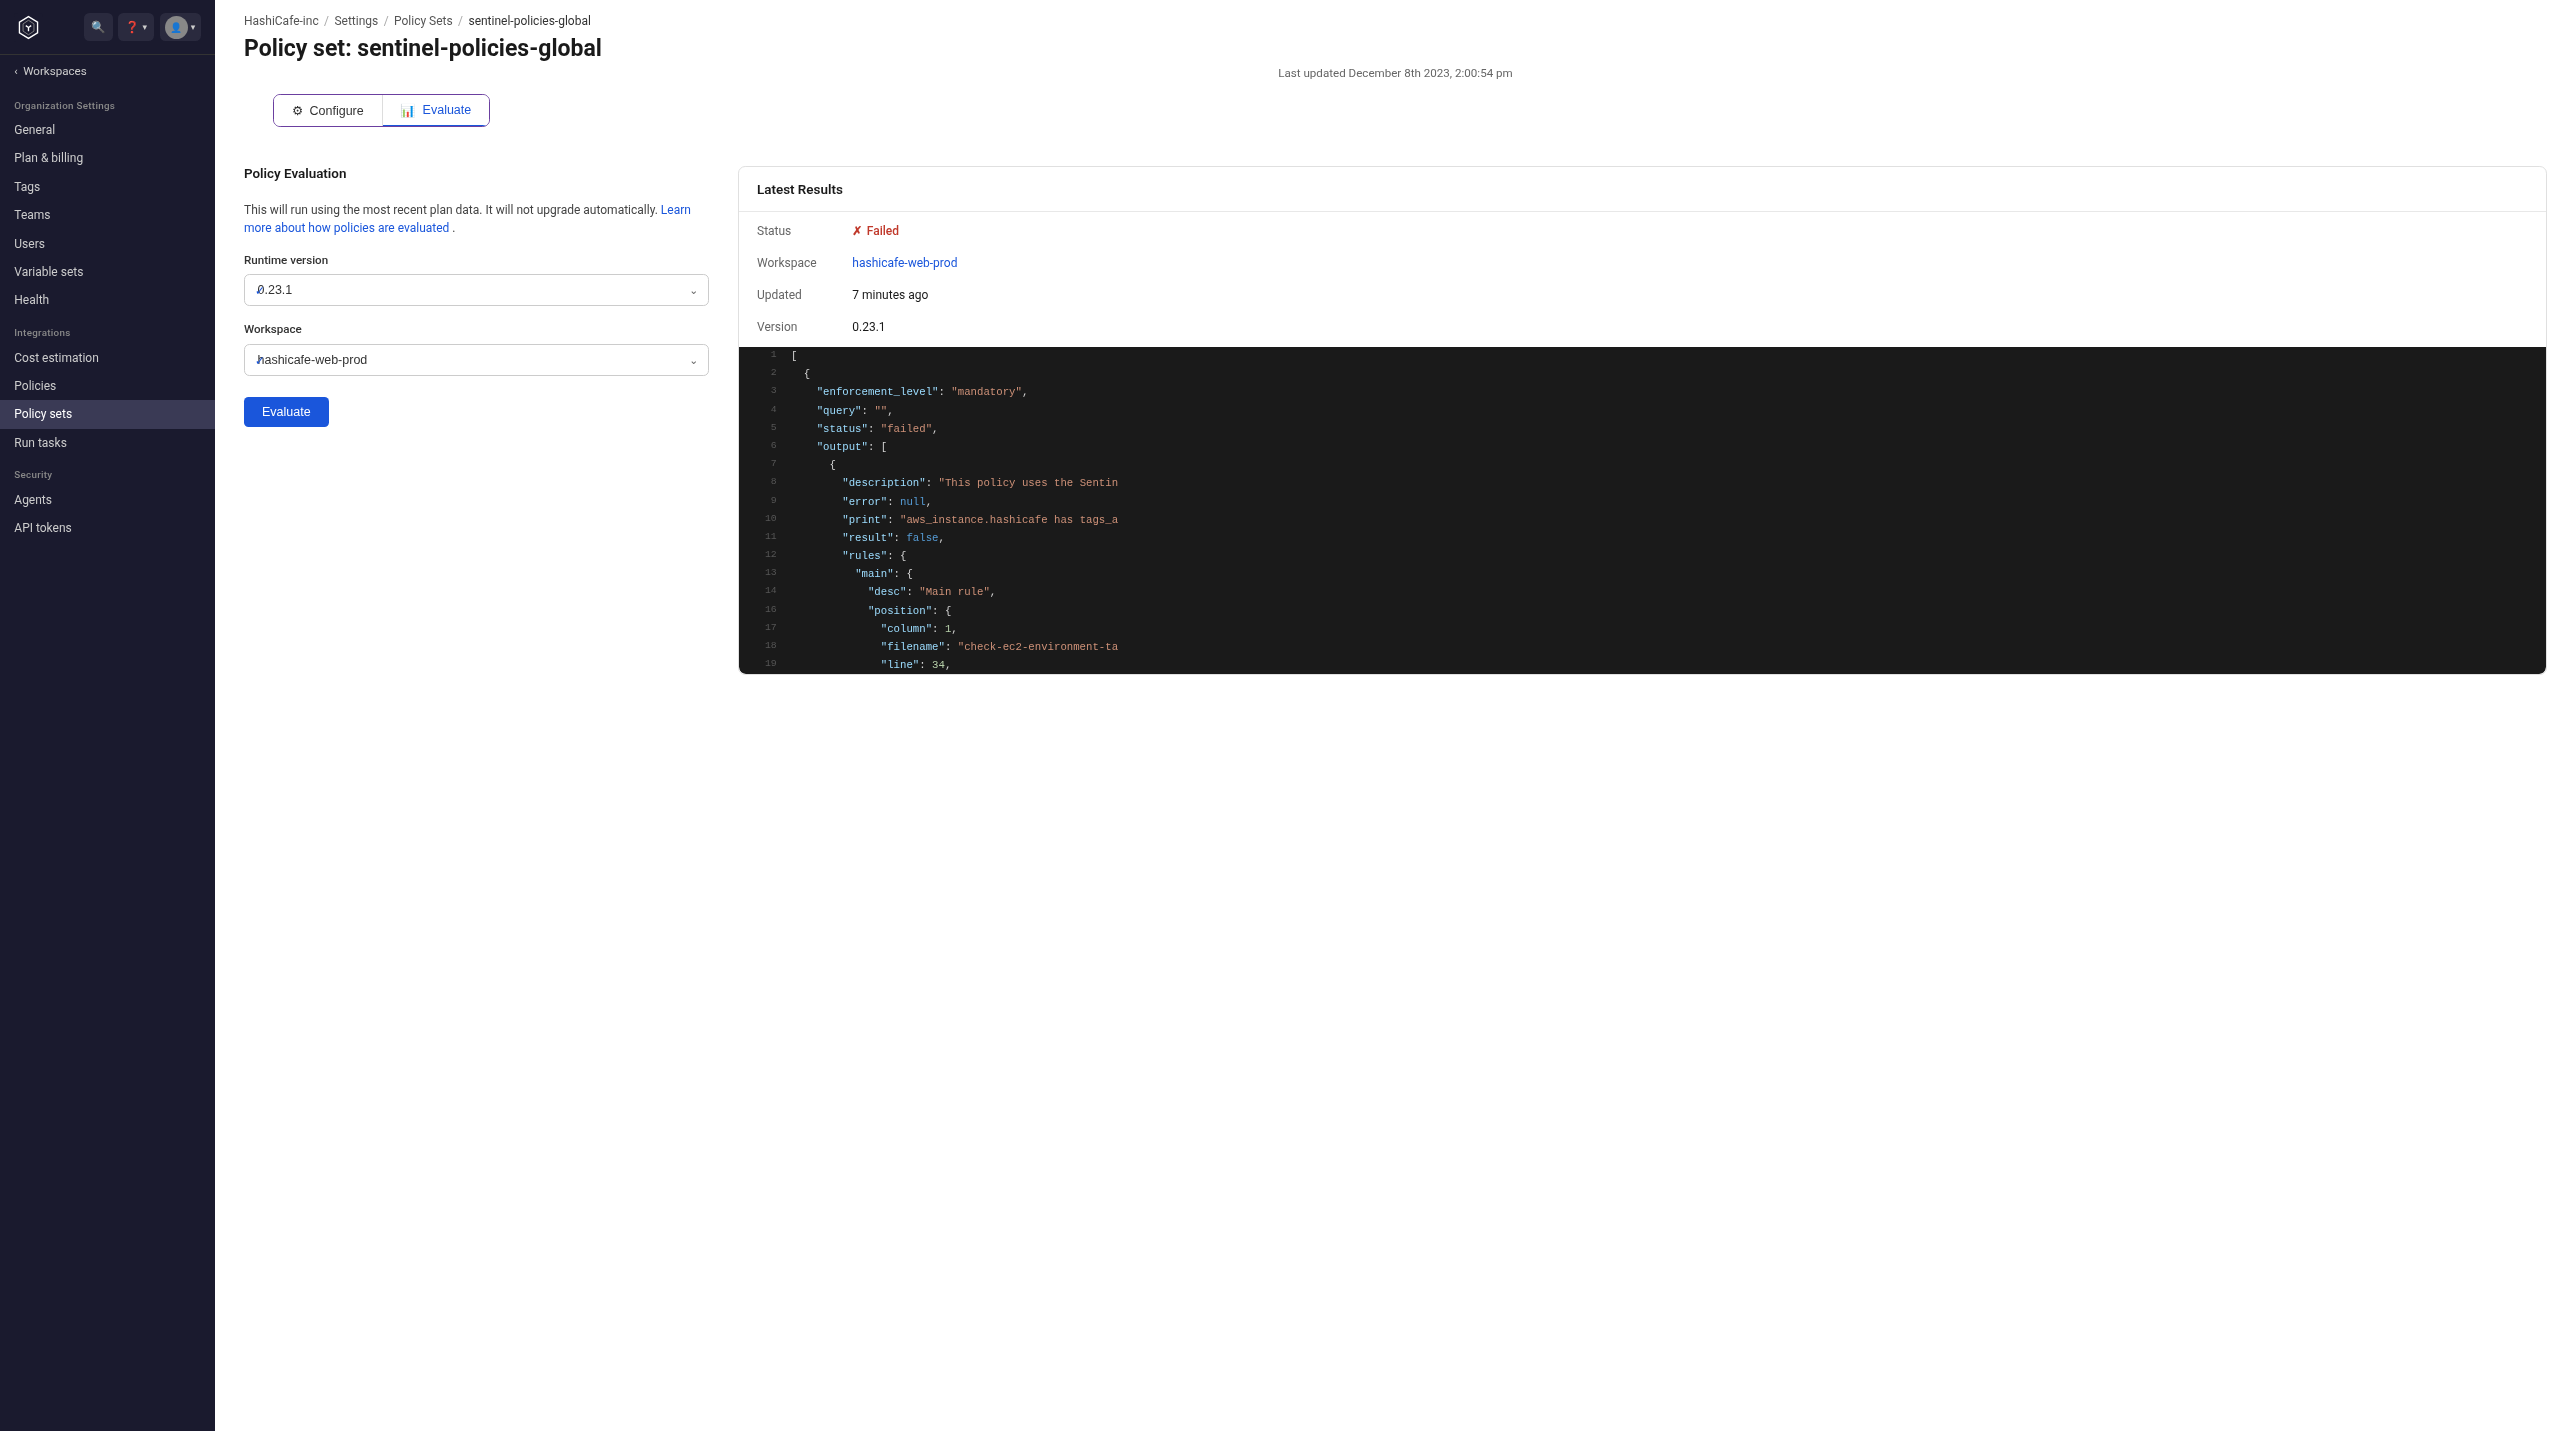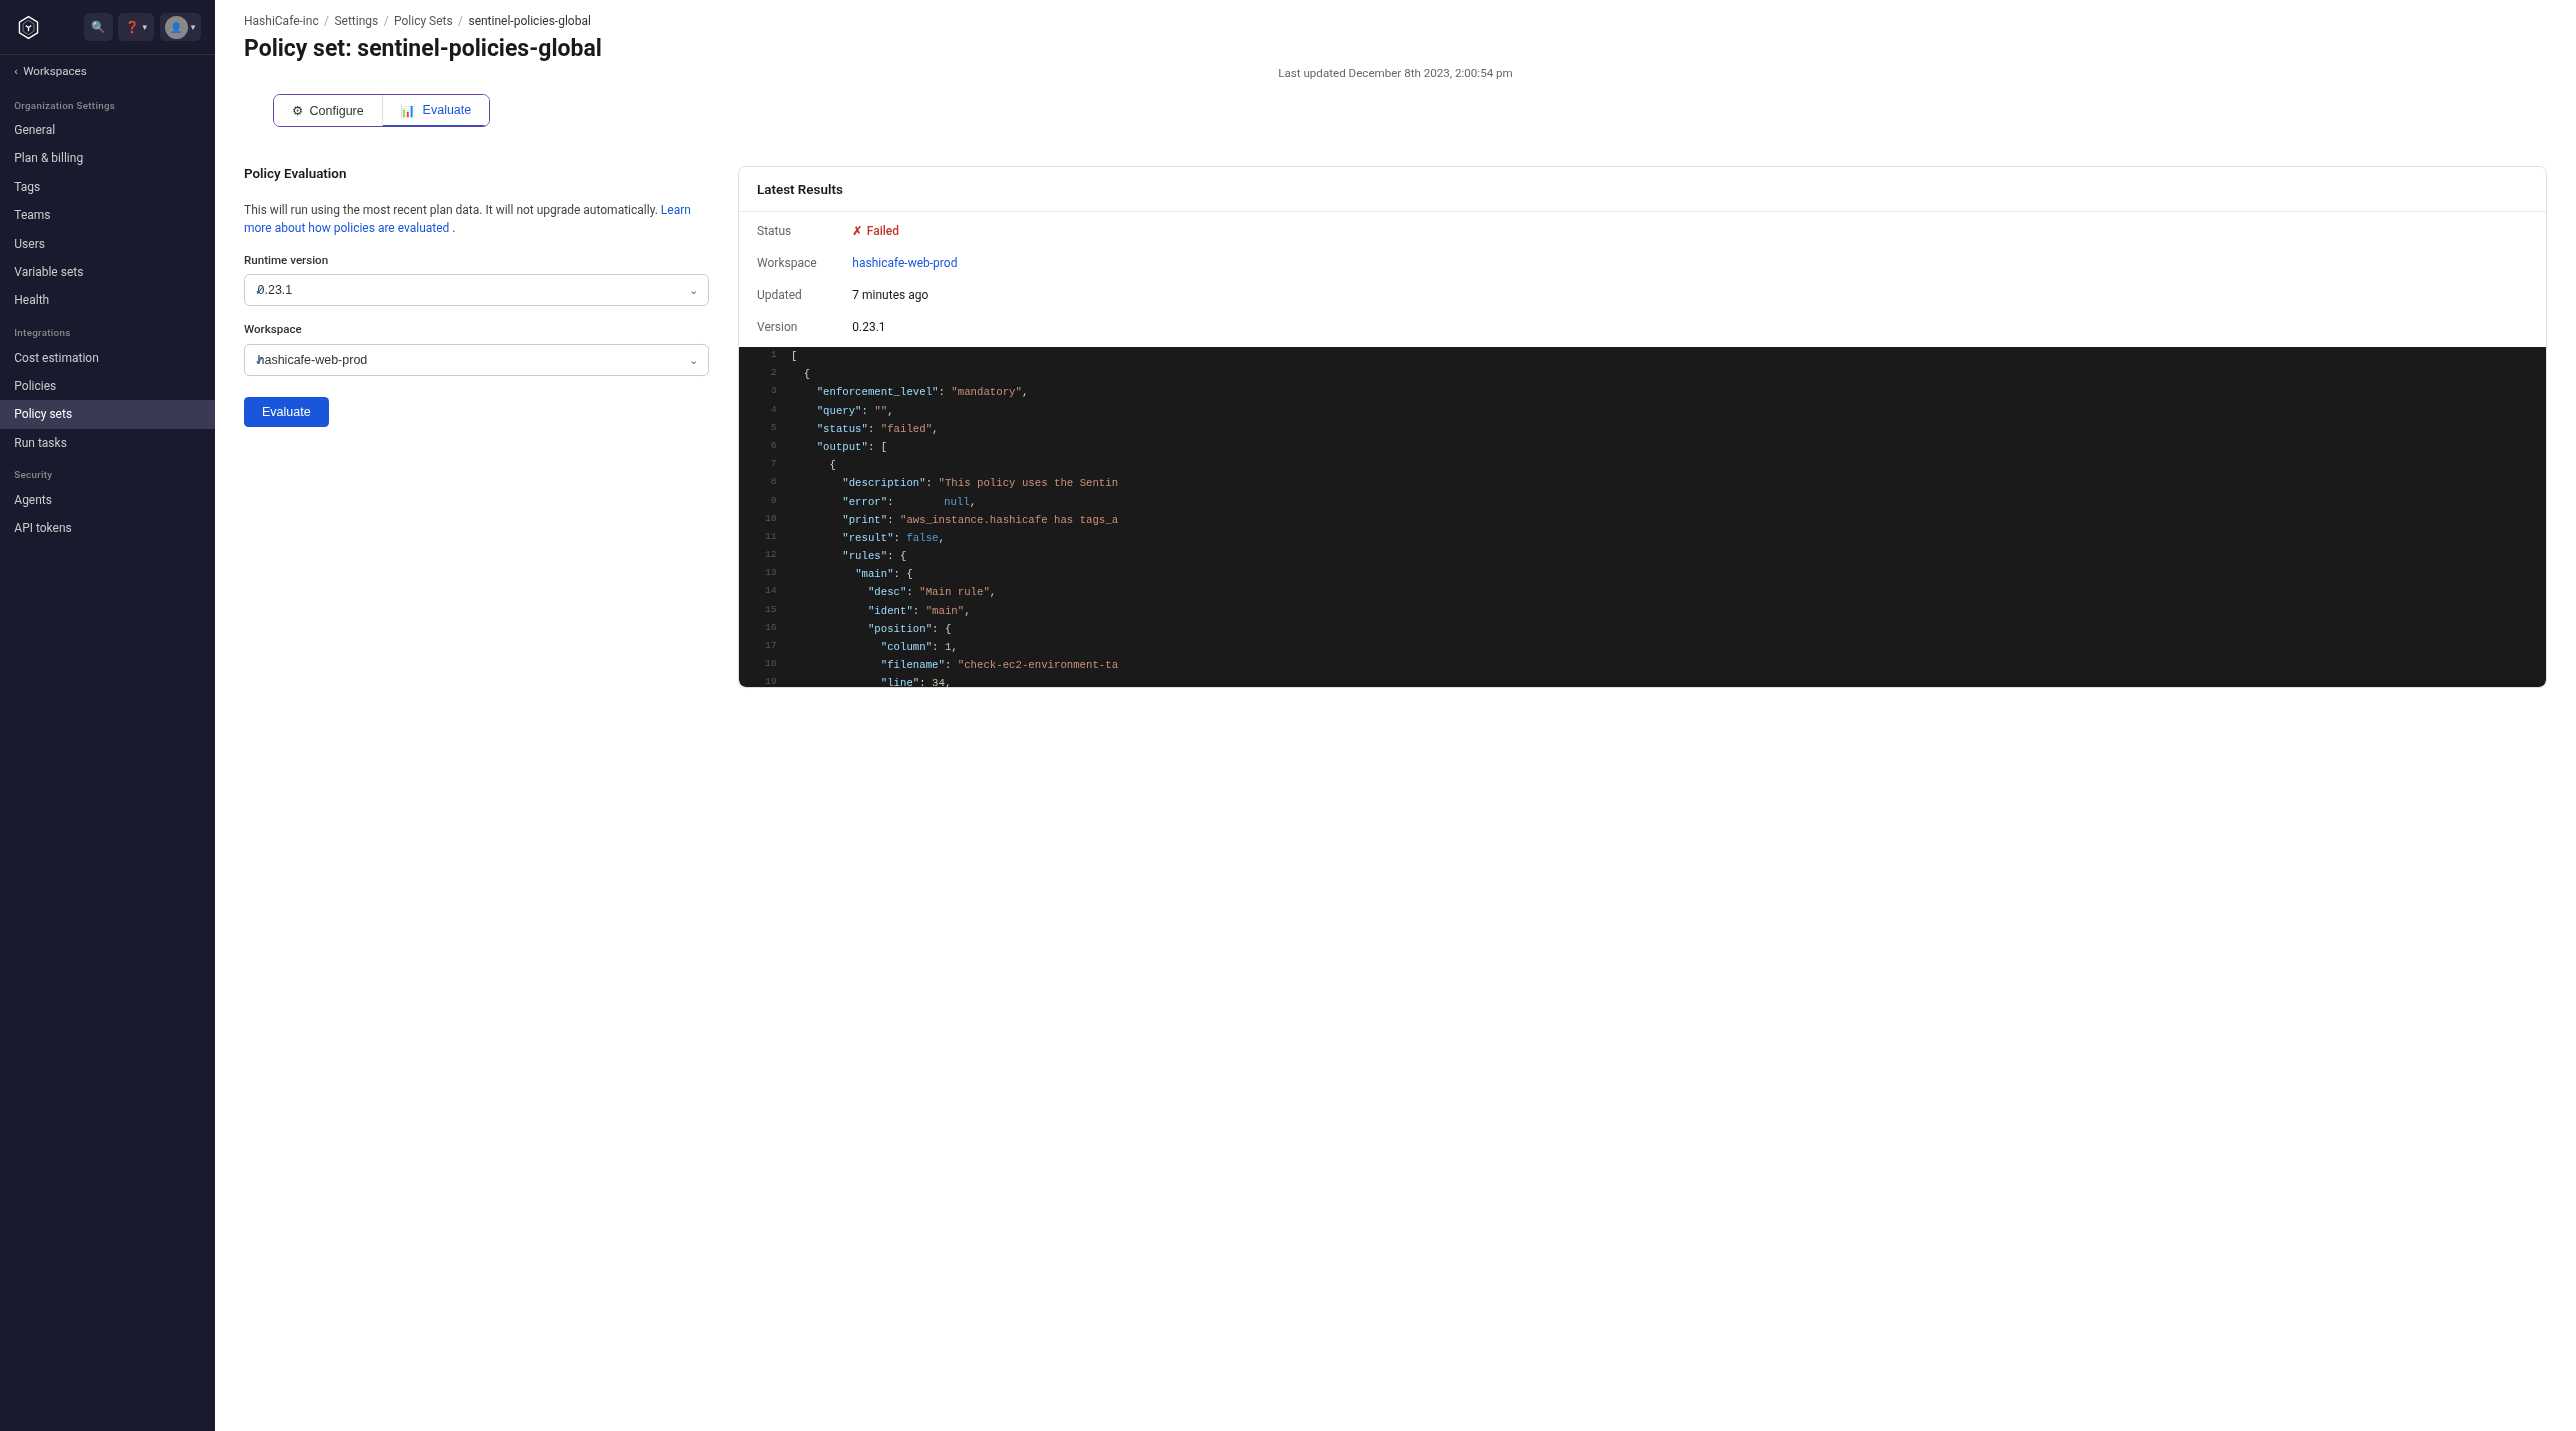--- a/index.html
+++ b/index.html
@@ -311,21 +311,21 @@
       text-align: right;
       margin-right: 14.3px;
       user-select: none;
       font-size: 9.8px;
     }
     .code-content { flex: 1; white-space: pre; overflow: hidden; text-overflow: ellipsis; }
     .c-bracket { color: #d4d4d4; }
     .c-key { color: #9cdcfe; }
     .c-string { color: #ce9178; }
     .c-bool { color: #569cd6; }
-    .c-null { color: #569cd6; margin-left: 44px; }
+    .c-null { color: #569cd6; }
     .c-num { color: #b5cea8; }
     .c-colon { color: #d4d4d4; }
   </style>
 </head>
 <body>
 
 <nav class="sidebar">
   <div class="sidebar-header">
 
     <svg class="logo-icon" viewBox="0 0 32 32" fill="none">
@@ -533,24 +533,20 @@
           </div>
           <div class="code-line">
             <span class="line-num">13</span>
             <span class="code-content">          <span class="c-key">"main"</span><span class="c-colon">:</span> <span class="c-bracket">{</span></span>
           </div>
           <div class="code-line">
             <span class="line-num">14</span>
             <span class="code-content">            <span class="c-key">"desc"</span><span class="c-colon">:</span> <span class="c-string">"Main rule"</span>,</span>
           </div>
           <div class="code-line">
-            <span class="line-num">15</span>
-            <span class="code-content">            <span class="c-key">"ident"</span><span class="c-colon">:</span> <span class="c-string">"main"</span>,</span>
-          </div>
-          <div class="code-line">
             <span class="line-num">16</span>
             <span class="code-content">            <span class="c-key">"position"</span><span class="c-colon">:</span> <span class="c-bracket">{</span></span>
           </div>
           <div class="code-line">
             <span class="line-num">17</span>
             <span class="code-content">              <span class="c-key">"column"</span><span class="c-colon">:</span> <span class="c-num">1</span>,</span>
           </div>
           <div class="code-line">
             <span class="line-num">18</span>
             <span class="code-content">              <span class="c-key">"filename"</span><span class="c-colon">:</span> <span class="c-string">"check-ec2-environment-ta</span></span>

